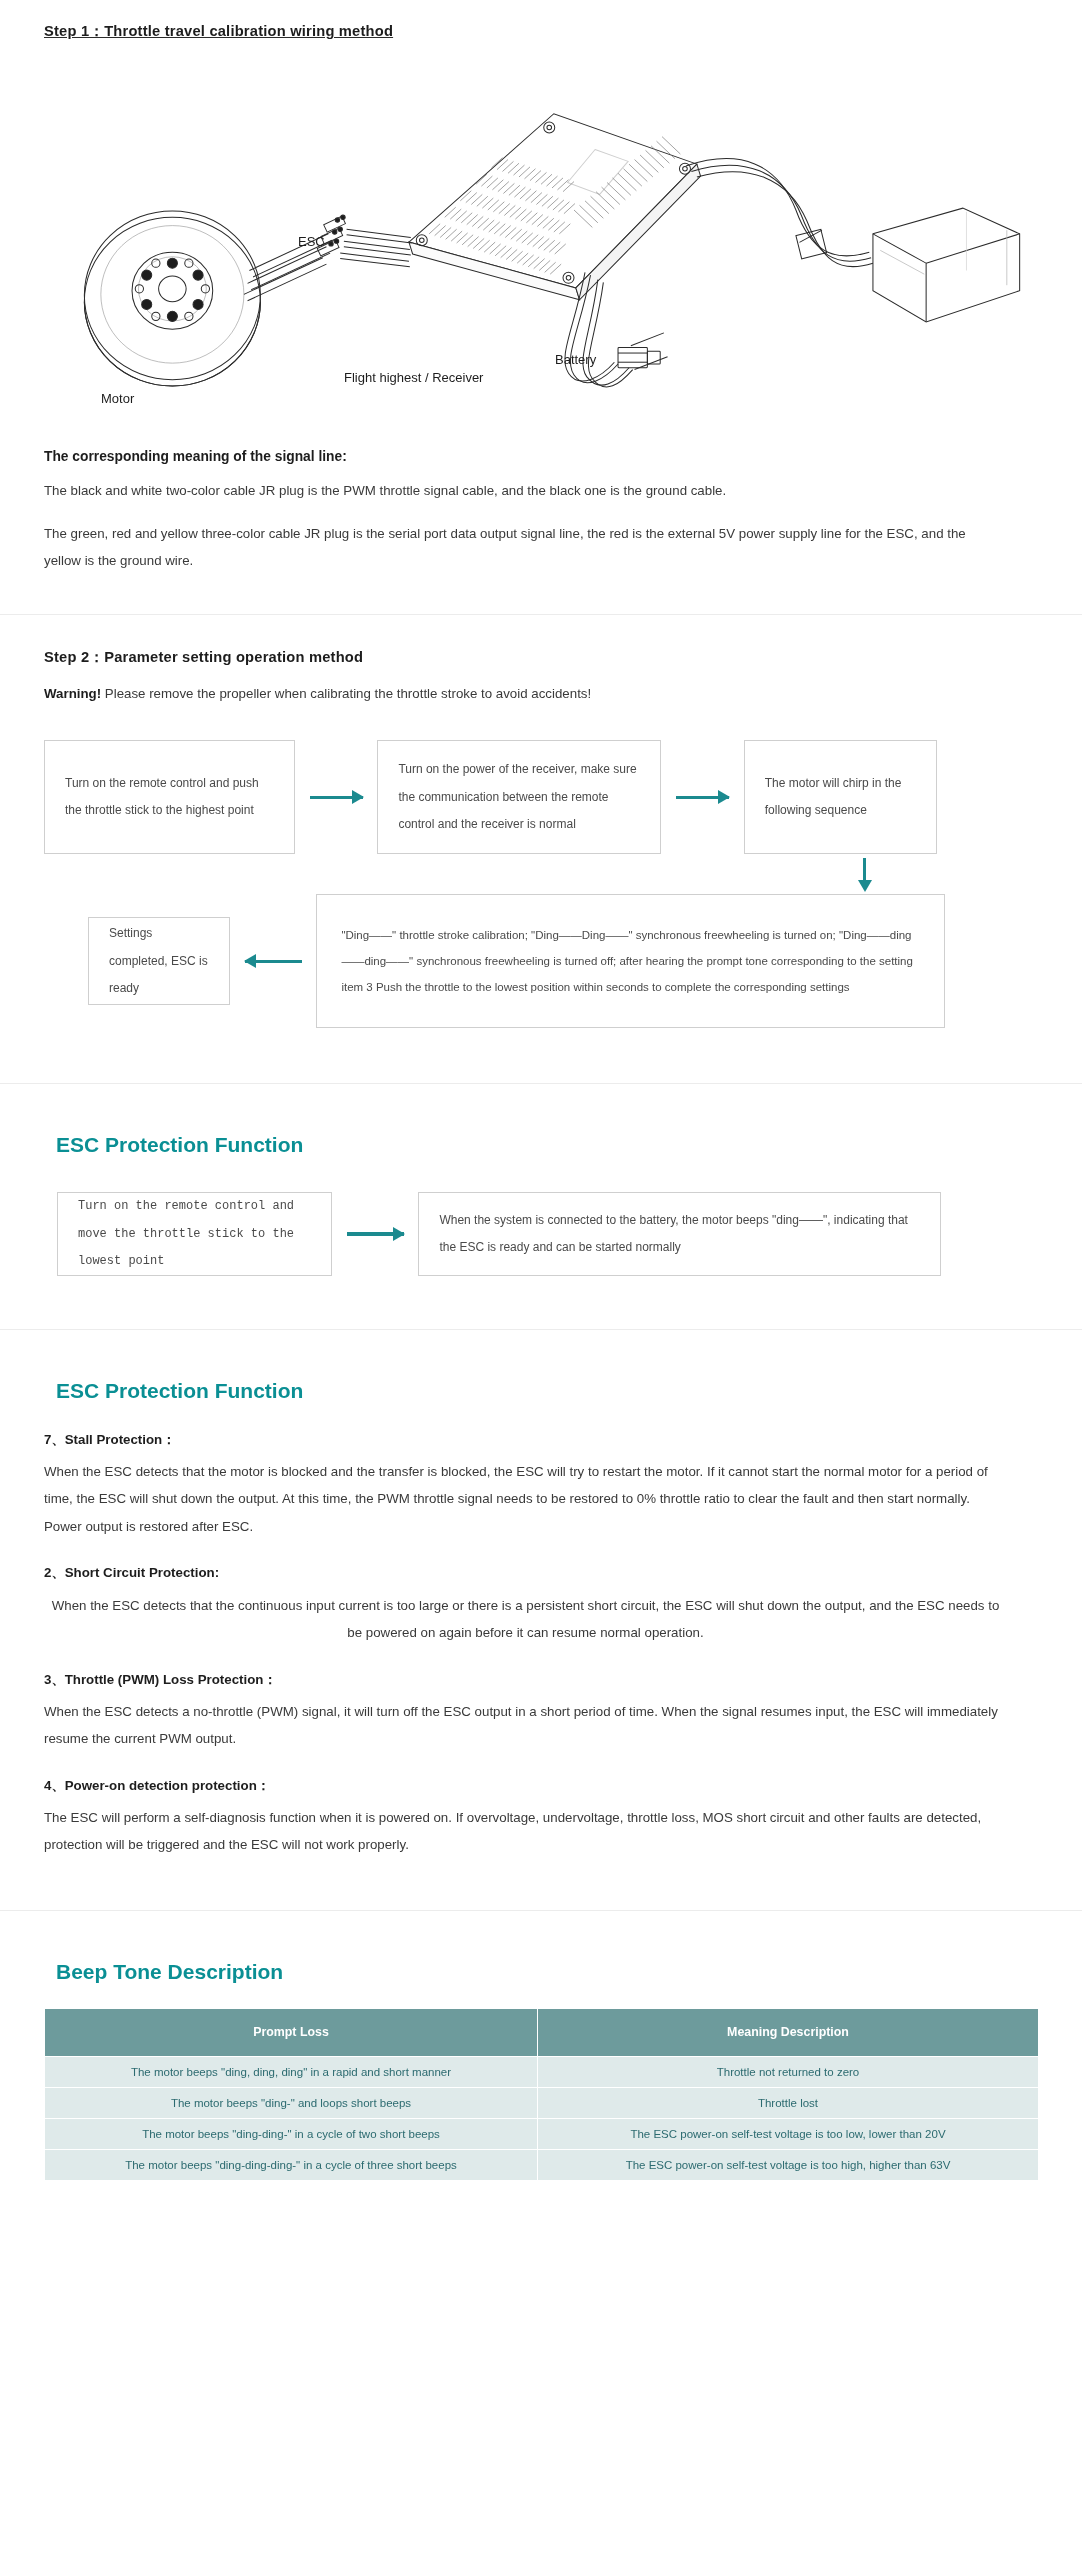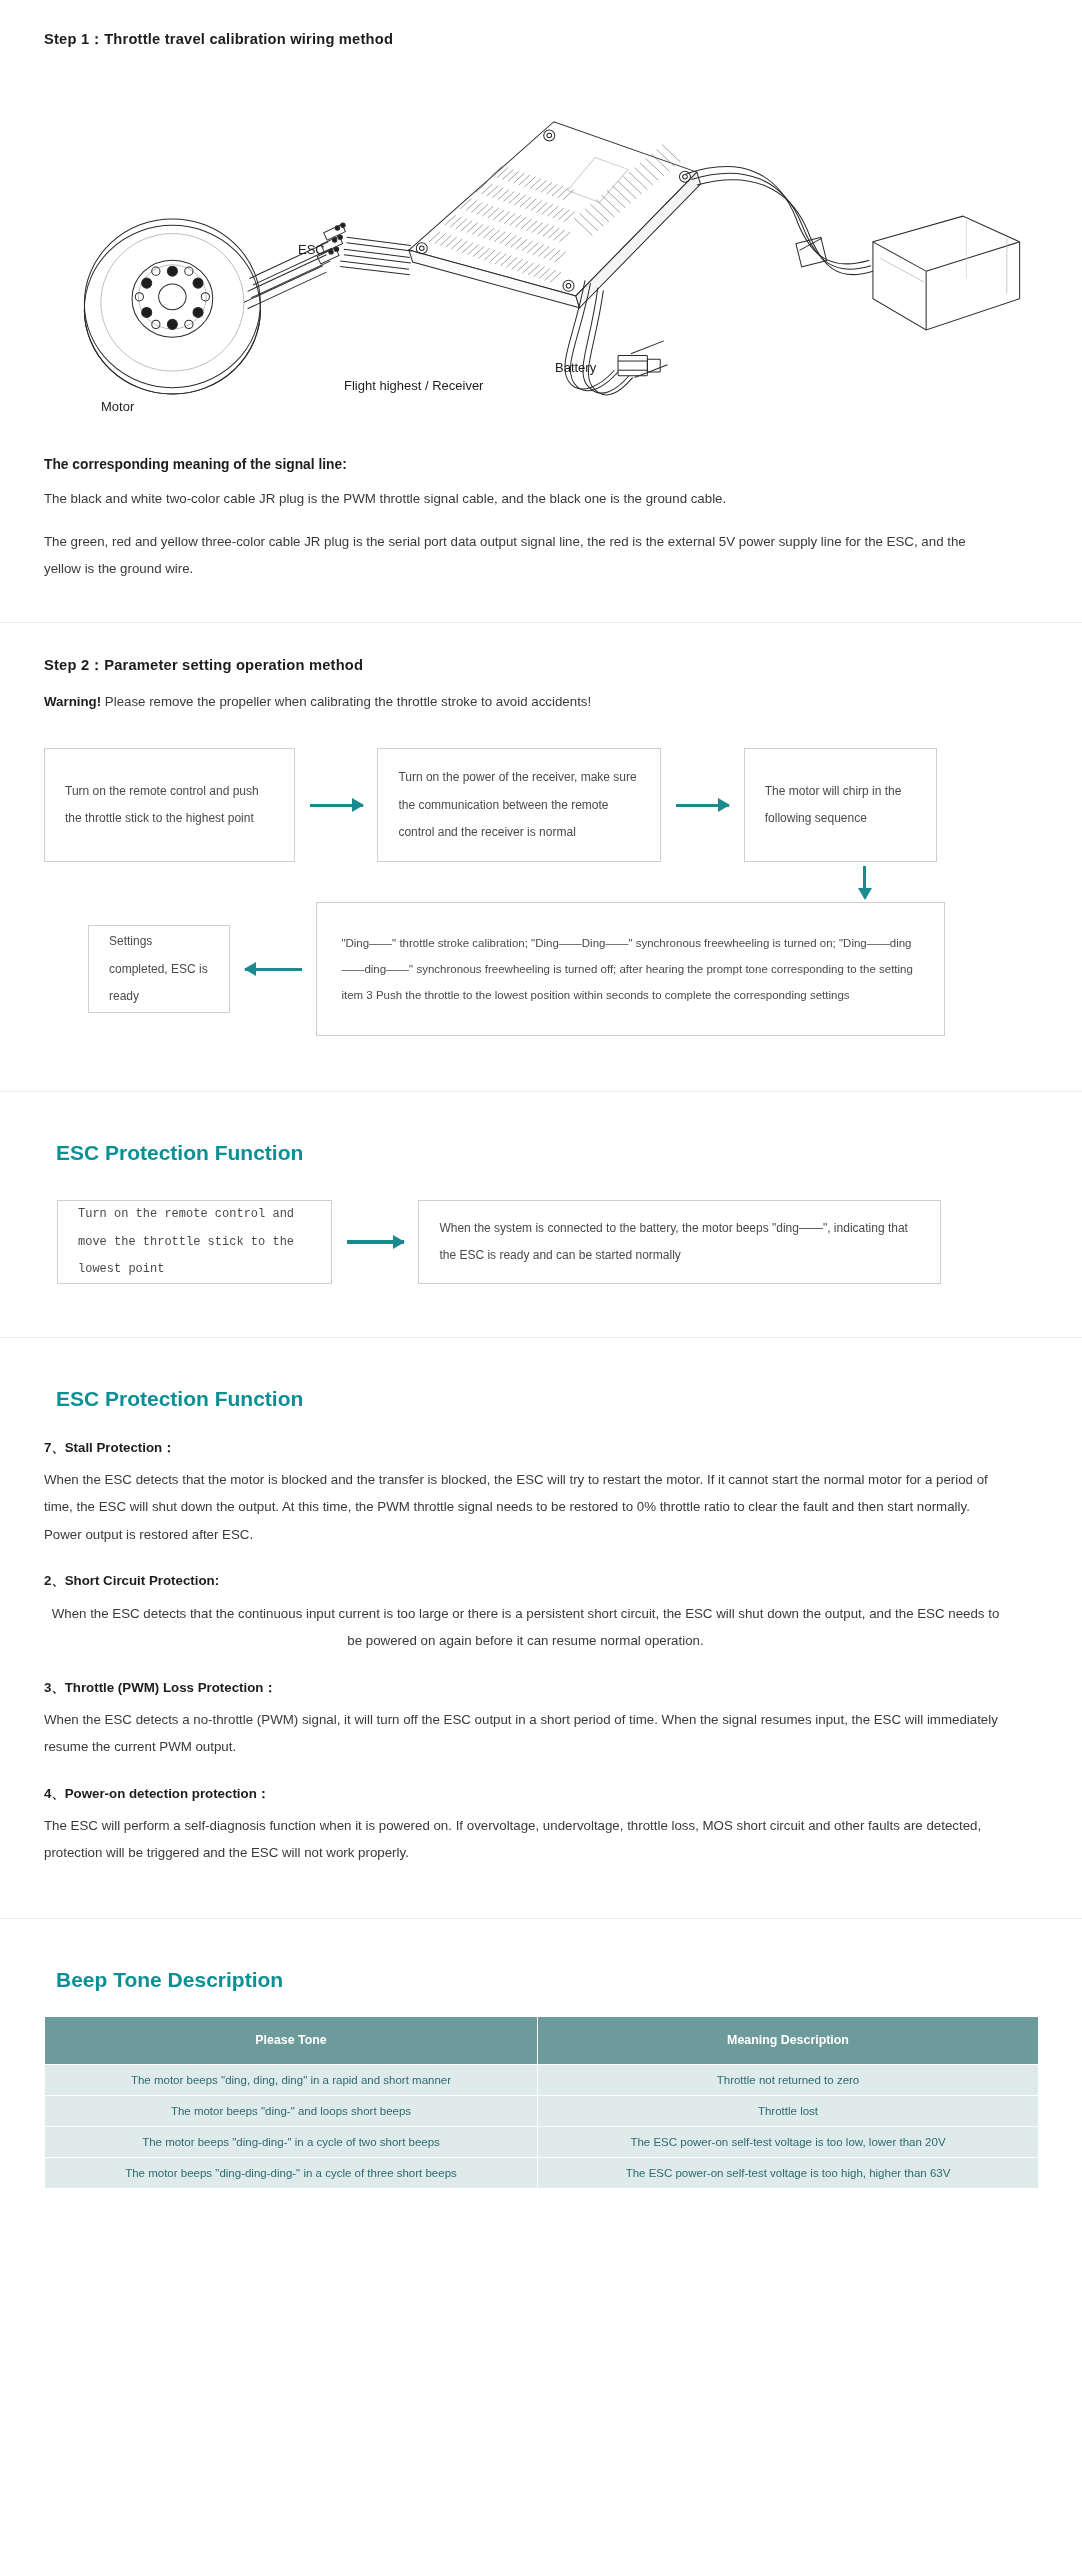--- a/index.html
+++ b/index.html
@@ -128,21 +128,21 @@
     border:0.9px solid #ffffff;
   }
   table.beep col.c1 { width:493px; }
   table.beep col.c2 { width:501px; }
 </style>
 </head>
 <body>
 
 <div class="page">
 
-  <div class="section" style="padding-top:30px;">
+  <div class="section" style="padding-top:22px;text-decoration:underline;">
     <h3 class="step-title">Step 1：Throttle travel calibration wiring method</h3>
   </div>
 
   <div class="section diagram-wrap" style="margin-top:13px;">
     <svg class="diagram-svg" width="994" height="367" viewBox="0 0 1084 400" style="left:44px;">
       <g fill="none" stroke="#2b2b2b" stroke-width="1.1">
 
         <ellipse cx="140" cy="270" rx="96" ry="92"></ellipse>
         <ellipse cx="140" cy="263" rx="96" ry="92"></ellipse>
         <path d="M44 270 a96 92 0 0 0 192 0" stroke-width="1.1"></path>
@@ -488,21 +488,21 @@
   </div>
 
   <div class="section" style="margin-top:24px;padding-bottom:64px;">
     <table class="beep">
       <colgroup>
           <col class="c1">
           <col class="c2">
         </colgroup>
       <thead>
         <tr>
-          <th>Please Tone</th>
+          <th>Prompt Loss</th>
           <th>Meaning Description</th>
         </tr>
       </thead>
       <tbody>
         <tr>
           <td>The motor beeps "ding, ding, ding" in a rapid and short manner</td>
           <td>Throttle not returned to zero</td>
         </tr>
         <tr>
           <td>The motor beeps "ding-" and loops short beeps</td>

